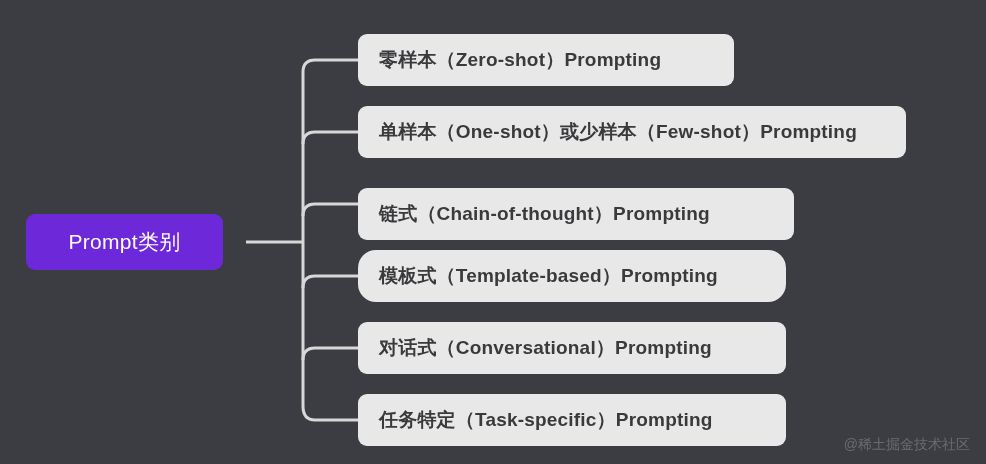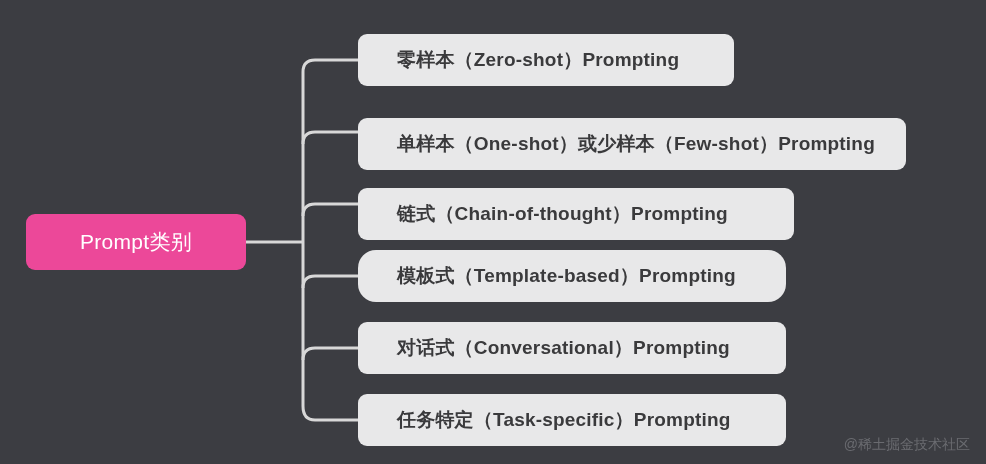--- a/index.html
+++ b/index.html
@@ -27,23 +27,23 @@
     width: 986px;
     height: 464px;
     pointer-events: none;
   }
 
   
   .root-node {
     position: absolute;
     left: 26px;
     top: 214px;
-    width: 220px;
+    width: 197px;
     height: 56px;
-    background: #ec4899;
+    background: #6d28d9;
     border-radius: 9px;
     display: flex;
     align-items: center;
     justify-content: center;
     box-sizing: border-box;
   }
   .root-label {
     color: #ffffff;
     font-size: 21px;
     font-weight: 400;
@@ -54,33 +54,33 @@
   
   .leaf-node {
     position: absolute;
     left: 358px;
     height: 52px;
     background: #e8e8e9;
     border-radius: 9px;
     display: flex;
     align-items: center;
     box-sizing: border-box;
-    padding-left: 39px;
+    padding-left: 21px;
     padding-right: 21px;
   }
   .leaf-label {
     color: #3a3a3c;
     font-size: 19px;
     font-weight: bold;
     white-space: nowrap;
     letter-spacing: 0.2px;
   }
 
   .leaf-0 { top: 34px;  width: 376px; }
-  .leaf-1 { top: 118px; width: 548px; }
+  .leaf-1 { top: 106px; width: 548px; }
   .leaf-2 { top: 178px; width: 436px; margin-top: 10px; }
   .leaf-3 { top: 250px; width: 428px; border-radius: 18px; }
   .leaf-4 { top: 322px; width: 428px; text-align: right; }
   .leaf-5 { top: 394px; width: 428px; }
 
   
   .watermark {
     position: absolute;
     right: 16px;
     bottom: 10px;

